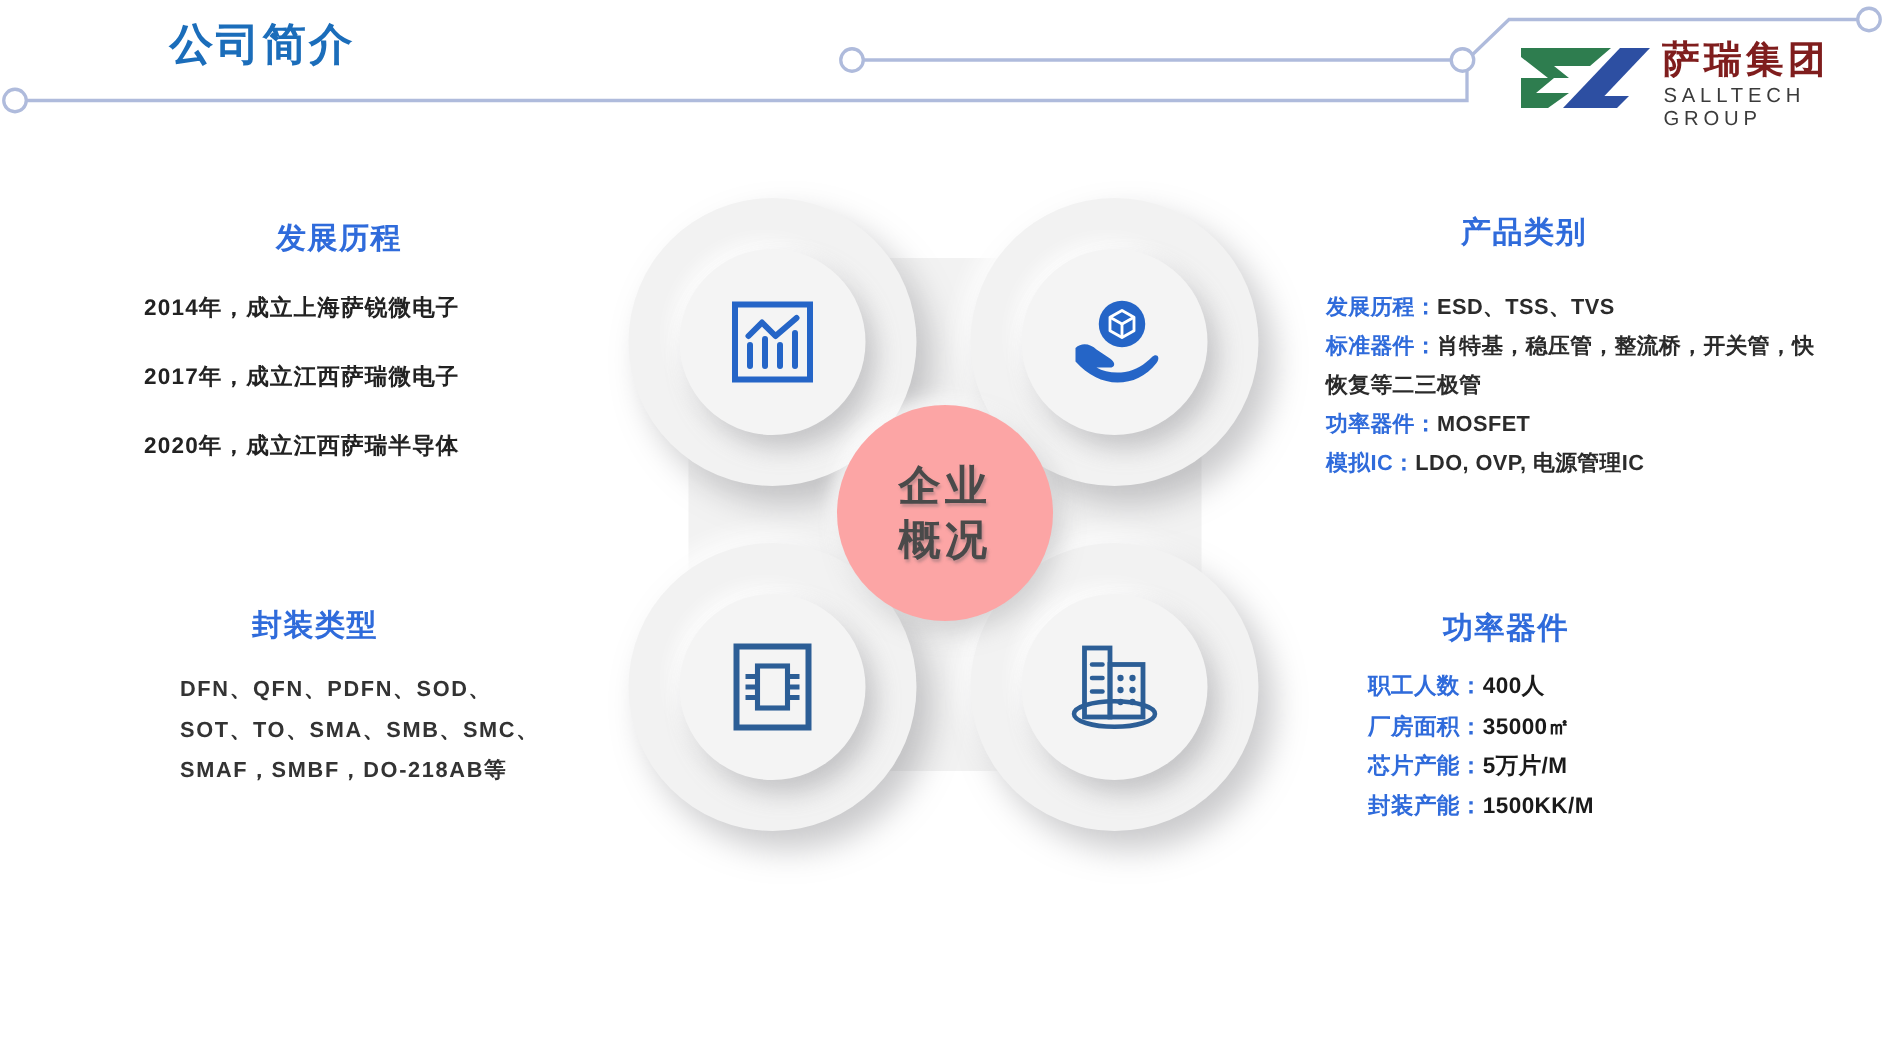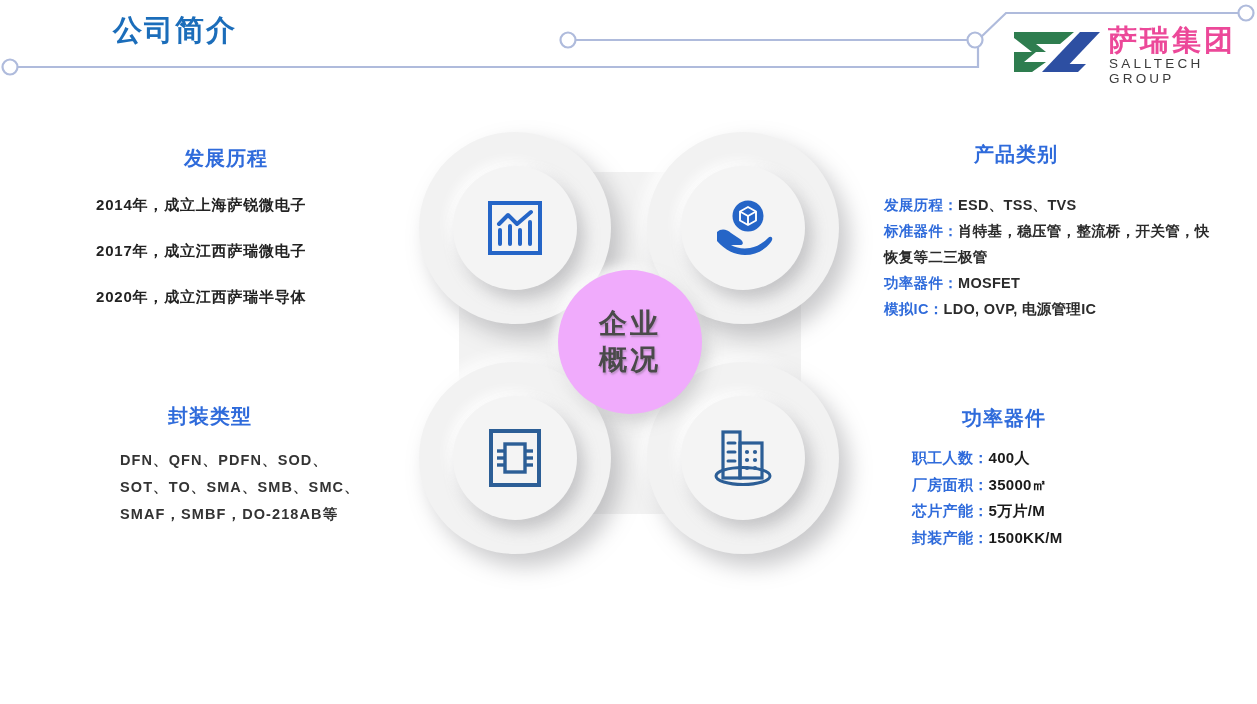--- a/index.html
+++ b/index.html
@@ -17,21 +17,21 @@
     position:absolute; left:113px; top:10px;
     font-size:29px; font-weight:bold; color:#1B6DBA;
     letter-spacing:2px; line-height:40px;
   }
 
   
   .logo { position:absolute; left:1012px; top:25px; width:236px; height:52px; }
   .logo-mark { position:absolute; left:0; top:3px; width:90px; height:46px; }
   .logo-text-cn {
     position:absolute; left:96px; top:0px;
-    font-size:29px; font-weight:bold; color:#ec4899;
+    font-size:25px; font-weight:bold; color:#7f1d1d;
     letter-spacing:3px; line-height:30px;
   }
   .logo-text-en {
     position:absolute; left:97px; top:31px;
     font-size:13.5px; color:#3b3b3b; letter-spacing:3.2px;
     font-family:"Liberation Sans", sans-serif; line-height:15px;
   }
 
   
   .sec-title {
@@ -93,21 +93,21 @@
                 -5px -5px 12px rgba(255,255,255,.92);
     display:flex; align-items:center; justify-content:center;
   }
   .knob-tl { left:48px;  top:48px; }
   .knob-tr { left:276px; top:48px; }
   .knob-bl { left:48px;  top:278px; }
   .knob-br { left:276px; top:278px; }
 
   .core {
     position:absolute; left:153px; top:152px; width:144px; height:144px;
-    border-radius:50%; background:#f0abfc;
+    border-radius:50%; background:#fca5a5;
     box-shadow: 5px 7px 16px rgba(140,140,145,.34),
                 -4px -4px 12px rgba(255,255,255,.95);
     display:flex; flex-direction:column; align-items:center; justify-content:center;
   }
   .core-line {
     font-size:28px; font-weight:bold; color:#4a4a4a;
     letter-spacing:3px; line-height:36px;
     text-shadow: 1px 2px 2px rgba(90,90,95,.35);
   }
 </style>

